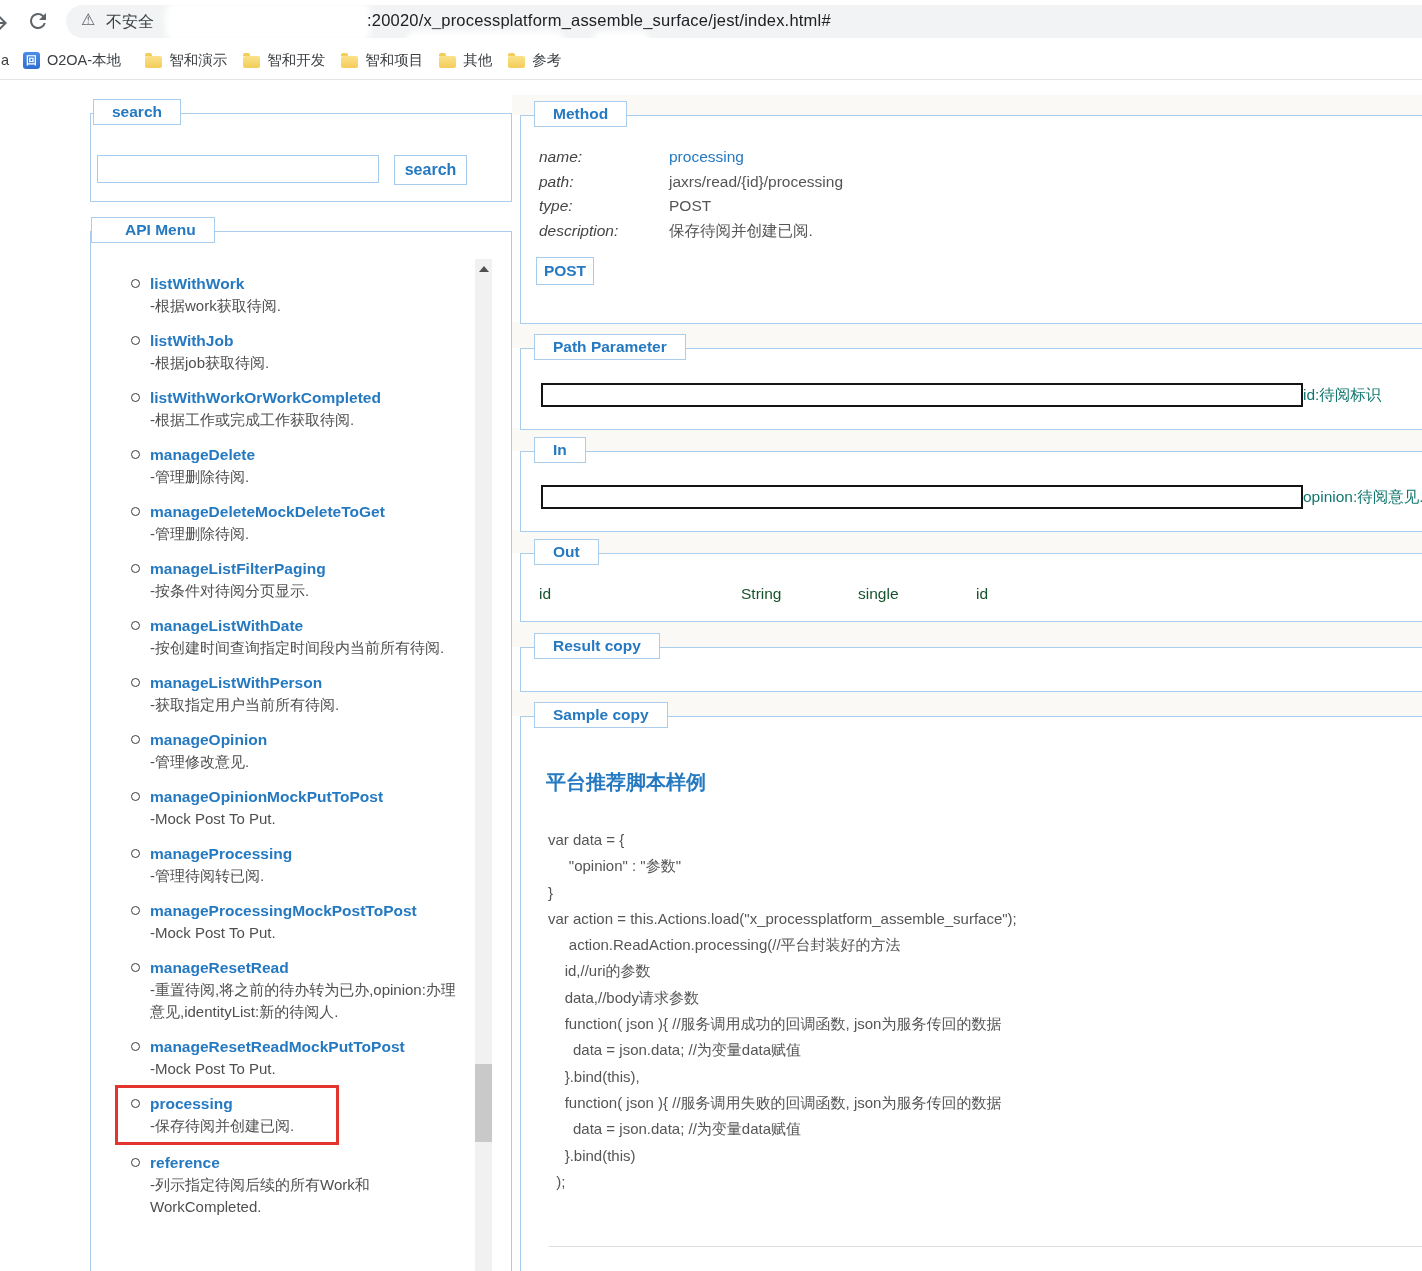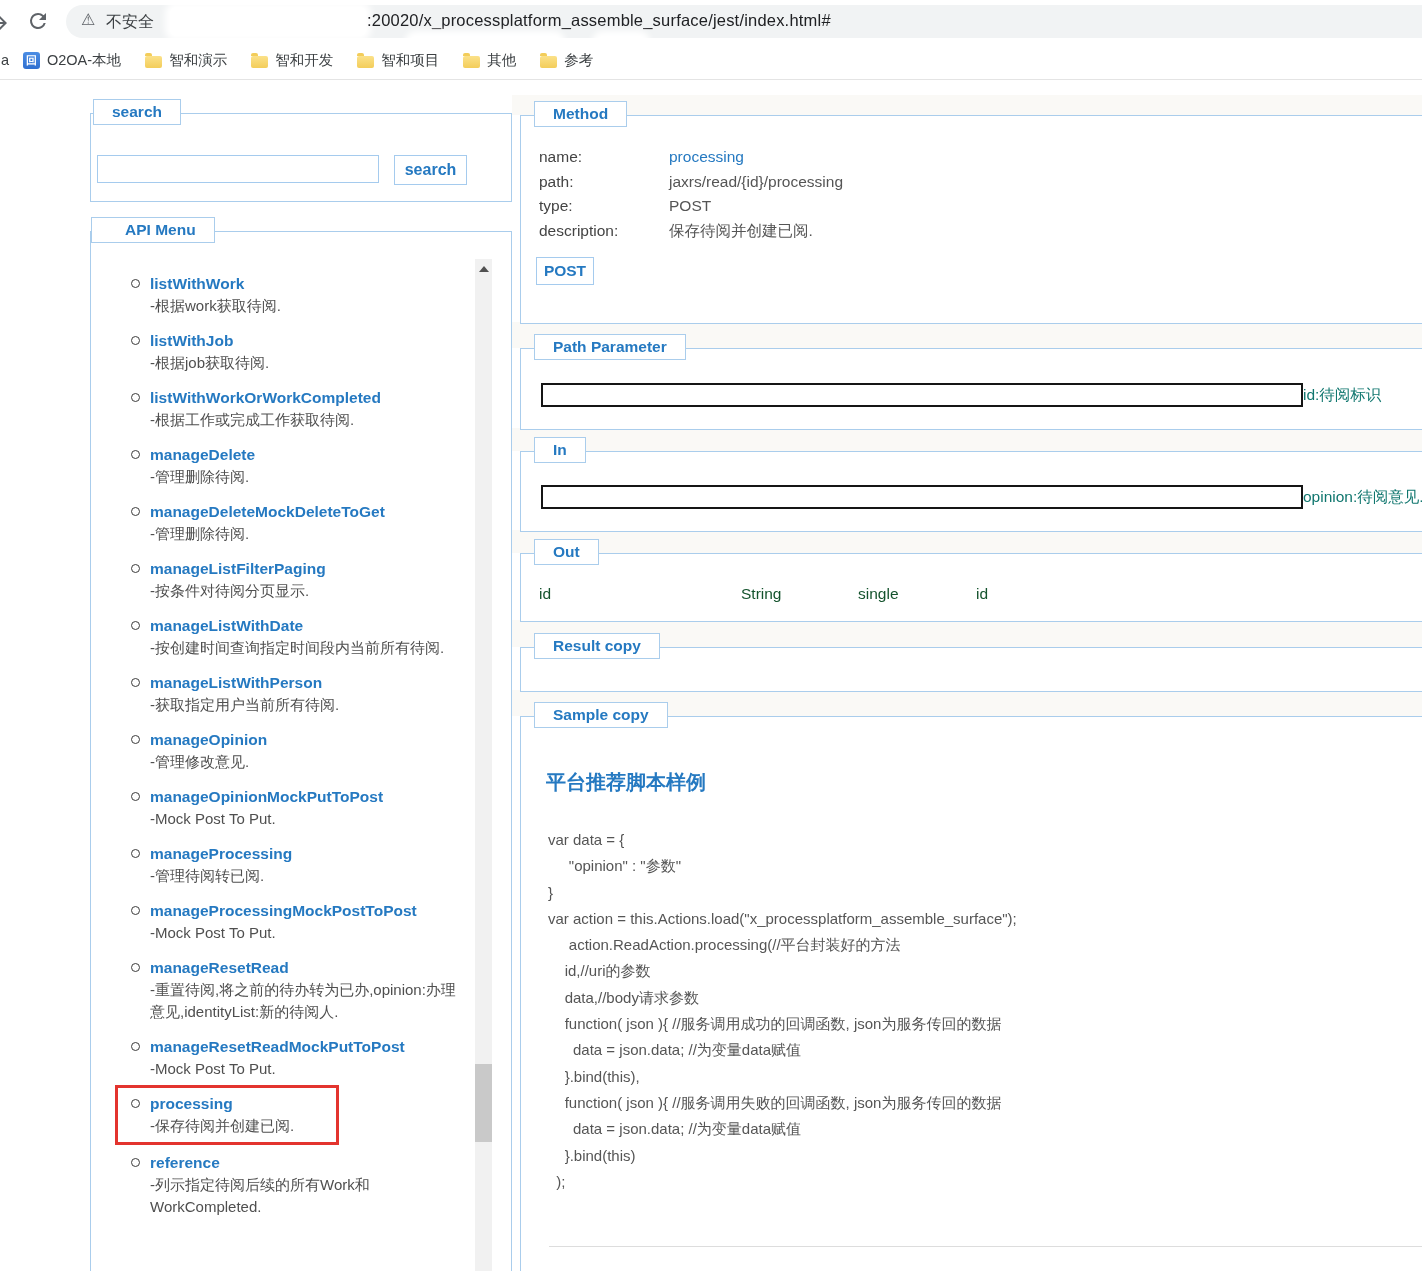--- a/index.html
+++ b/index.html
@@ -42,21 +42,21 @@
   .bullet{width:7px;height:7px;border:1.5px solid #3c3c3c;border-radius:50%;margin:7px 10px 0 0;flex:none;}
   .mi-link{color:#2579c1;font-weight:bold;font-size:15.5px;line-height:23px;text-decoration:none;display:block;cursor:pointer;}
   .mi-desc{color:#4f4f4f;font-size:15px;line-height:22px;}
   .highlighted{border:3px solid #e3342e;margin:-7px 0 6px -16px;padding:4px 8px 5px 13px;width:197px;}
   .scroll-track{position:absolute;left:384px;top:27px;width:17px;height:1020px;background:#f1f1f1;}
   .scroll-up{position:absolute;left:4px;top:7px;width:0;height:0;border-left:5px solid transparent;
     border-right:5px solid transparent;border-bottom:6px solid #505050;}
   .scroll-thumb{position:absolute;left:0;top:805px;width:17px;height:78px;background:#c9c9c9;}
   
   .m-rows{position:absolute;left:18px;top:29px;font-size:15.5px;color:#444;line-height:24.6px;}
-  .m-label{display:inline-block;width:130px;}
+  .m-label{display:inline-block;width:130px;font-style:italic;}
   .m-val{color:#555;}
   .m-val.link{color:#2579c1;cursor:pointer;}
   .post-btn{position:absolute;left:15px;top:141px;width:58px;height:28px;background:#fff;border:1px solid #a5cbee;
     color:#2579c1;font-weight:bold;font-size:15.5px;cursor:pointer;}
   
   .dark-input{position:absolute;left:20px;width:750px;height:20px;border:2px solid #151515;outline:none;
     font-size:14px;padding:0 4px;}
   .param-label{position:absolute;left:782px;font-size:15.5px;color:#0f766e;white-space:nowrap;}
   .out-cell{position:absolute;top:31px;font-size:15.5px;color:#14532d;}
   
@@ -89,21 +89,21 @@
   <div class="redact-blob" style="left:597px;top:36px;width:48px;height:12px;"></div>
 </div>
 
 <div class="bm-row">
   <span class="bm-partial">a</span>
   <div class="bm-flex">
     <div class="bm-item">
       <span class="o2oa-ico">回</span>
       <span class="bm-label">O2OA-本地</span>
     </div>
-    <div style="display:flex;gap:24px;">
+    <div style="display:flex;gap:16px;">
 
         <div class="bm-item">
           <span class="folder"></span>
           <span class="bm-label">智和演示</span>
         </div>
 
         <div class="bm-item">
           <span class="folder"></span>
           <span class="bm-label">智和开发</span>
         </div>

